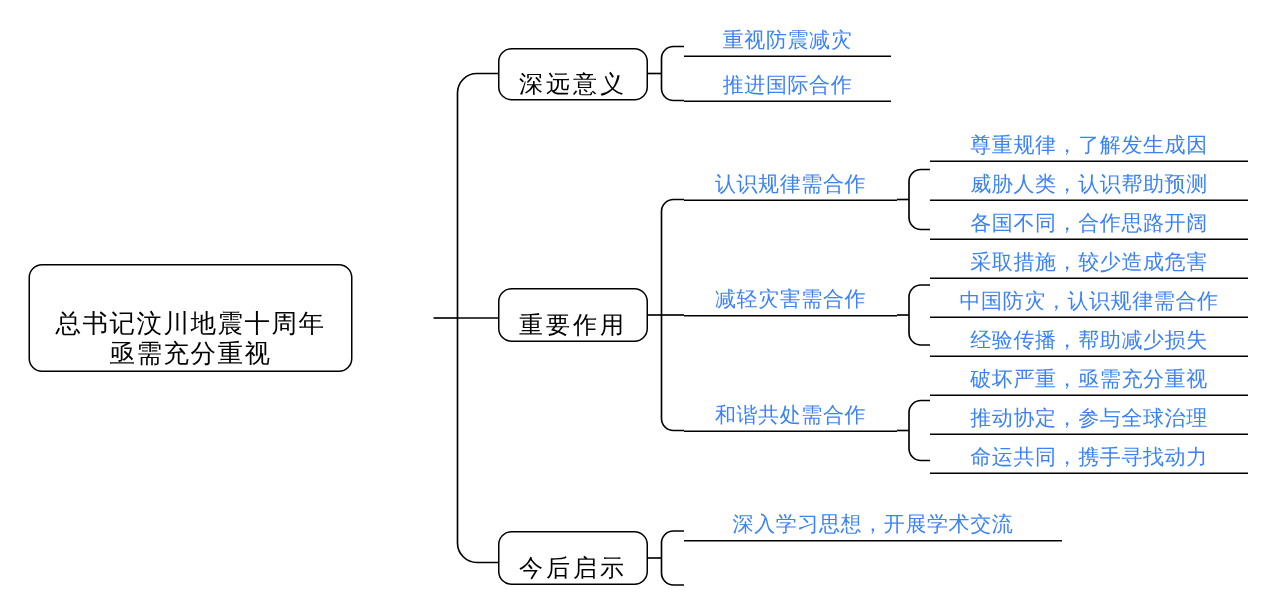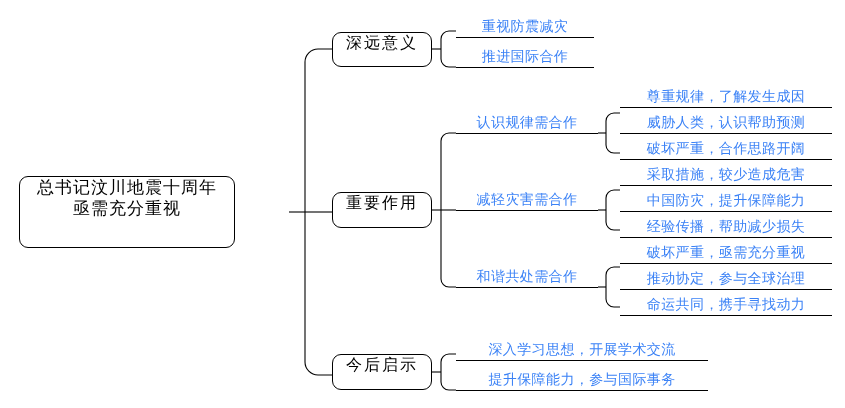--- a/index.html
+++ b/index.html
@@ -14,21 +14,21 @@
   svg.lines{position:absolute;left:0;top:0;width:845px;height:408px;}
   svg.lines path,svg.lines line,svg.lines rect{fill:none;stroke:#000;stroke-width:1.1;}
 
   .node{position:absolute;box-sizing:border-box;}
 
   
   .box{
     border:1.2px solid #000;
     border-radius:9px;
     background:#fff;
-    display:flex;align-items:flex-start;justify-content:center;
+    display:flex;align-items:flex-end;justify-content:center;
     text-align:center;
     line-height:1.22;
     color:#000;
   }
   #root-node{
     left:19px;top:176px;width:216px;height:72px;
     font-size:17px;letter-spacing:1px;
   }
   .l1{font-size:16px;letter-spacing:2px;}
   #l1-0{left:332px;top:32px;width:100px;height:35px;}
@@ -99,26 +99,25 @@
 
   <div class="ul leaf" style="left:456px;top:12px;width:138px;height:26px;">重视防震减灾</div>
   <div class="ul leaf" style="left:456px;top:42px;width:138px;height:26px;">推进国际合作</div>
 
   <div class="ul l2" style="left:456px;top:108px;width:142px;height:26px;">认识规律需合作</div>
   <div class="ul l2" style="left:456px;top:185px;width:142px;height:26px;">减轻灾害需合作</div>
   <div class="ul l2" style="left:456px;top:262px;width:142px;height:26px;">和谐共处需合作</div>
 
   <div class="ul leaf" style="left:620px;top:82px;width:212px;height:26px;">尊重规律，了解发生成因</div>
   <div class="ul leaf" style="left:620px;top:108px;width:212px;height:26px;">威胁人类，认识帮助预测</div>
-  <div class="ul leaf" style="left:620px;top:134px;width:212px;height:26px;">破坏严重，合作思路开阔</div>
+  <div class="ul leaf" style="left:620px;top:134px;width:212px;height:26px;">各国不同，合作思路开阔</div>
 
   <div class="ul leaf" style="left:620px;top:160px;width:212px;height:26px;">采取措施，较少造成危害</div>
-  <div class="ul leaf" style="left:620px;top:186px;width:212px;height:26px;">中国防灾，提升保障能力</div>
+  <div class="ul leaf" style="left:620px;top:186px;width:212px;height:26px;">中国防灾，认识规律需合作</div>
   <div class="ul leaf" style="left:620px;top:212px;width:212px;height:26px;">经验传播，帮助减少损失</div>
 
   <div class="ul leaf" style="left:620px;top:238px;width:212px;height:26px;">破坏严重，亟需充分重视</div>
   <div class="ul leaf" style="left:620px;top:264px;width:212px;height:26px;">推动协定，参与全球治理</div>
   <div class="ul leaf" style="left:620px;top:290px;width:212px;height:26px;">命运共同，携手寻找动力</div>
 
   <div class="ul leaf" style="left:456px;top:335px;width:252px;height:26px;">深入学习思想，开展学术交流</div>
-  <div class="ul leaf" style="left:456px;top:365px;width:252px;height:26px;">提升保障能力，参与国际事务</div>
 
 </div>
 
 </body></html>

